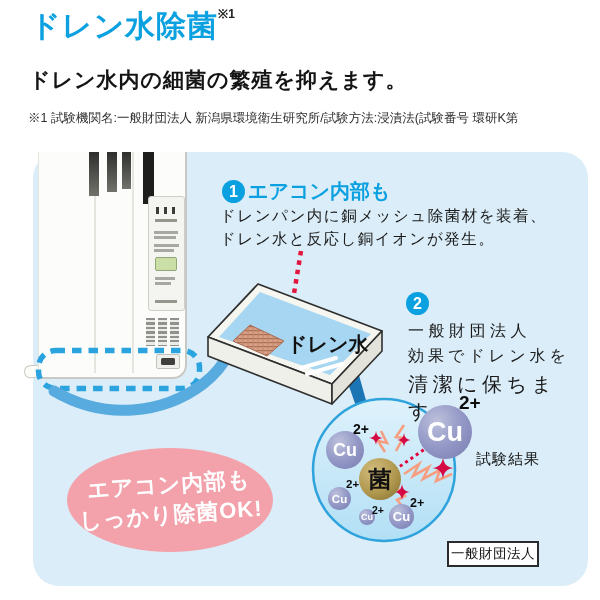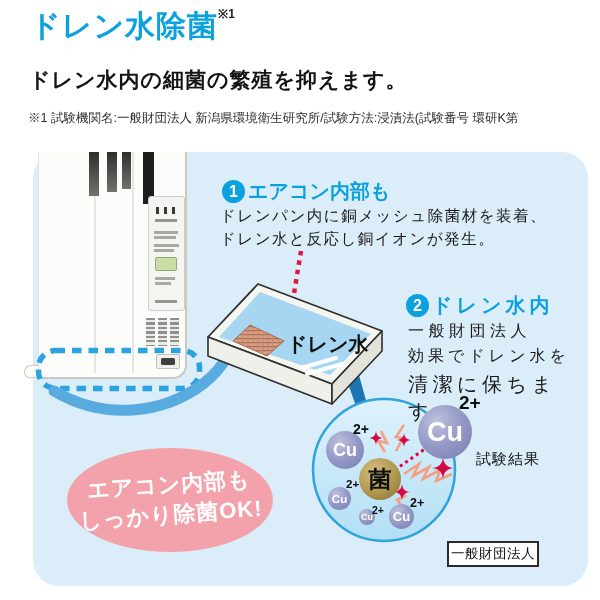--- a/index.html
+++ b/index.html
@@ -150,21 +150,20 @@
 
   <div class="abs" style="left:222px;top:178px;display:flex;align-items:center;gap:3px;">
     <div class="stepnum">1</div>
     <div class="stephead">エアコン内部も</div>
   </div>
   <div class="abs bodytext" style="left:220px;top:206px;font-size:15.5px;letter-spacing:1.5px;">ドレンパン内に銅メッシュ除菌材を装着、</div>
   <div class="abs bodytext" style="left:220px;top:229px;font-size:15.5px;letter-spacing:1.5px;">ドレン水と反応し銅イオンが発生。</div>
 
   <div class="abs" style="left:406px;top:292px;display:flex;align-items:center;gap:3px;">
     <div class="stepnum">2</div>
-    <div class="stephead" style="letter-spacing:4px;">ドレン水内</div>
   </div>
   <div class="abs bodytext" style="left:408px;top:321px;font-size:16px;letter-spacing:4.5px;">一般財団法人</div>
   <div class="abs bodytext" style="left:408px;top:346px;font-size:16px;letter-spacing:4px;">効果でドレン水を</div>
   <div class="abs bodytext" style="left:408px;top:371px;font-size:20px;letter-spacing:4.5px;">清潔に保ちます。</div>
 
   <div class="abs panlabel">ドレン水</div>
 
   <div class="abs ion" style="left:418px;top:405px;width:54px;height:54px;font-size:27px;">Cu</div>
   <div class="abs charge" style="left:459px;top:392px;font-size:19px;">2+</div>
 

